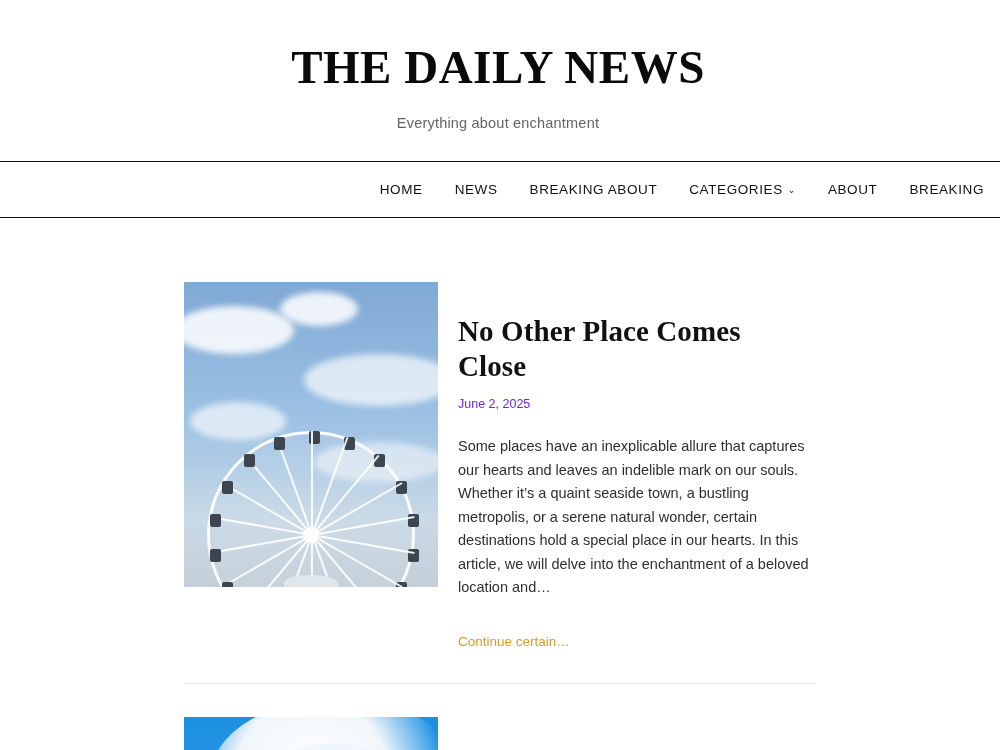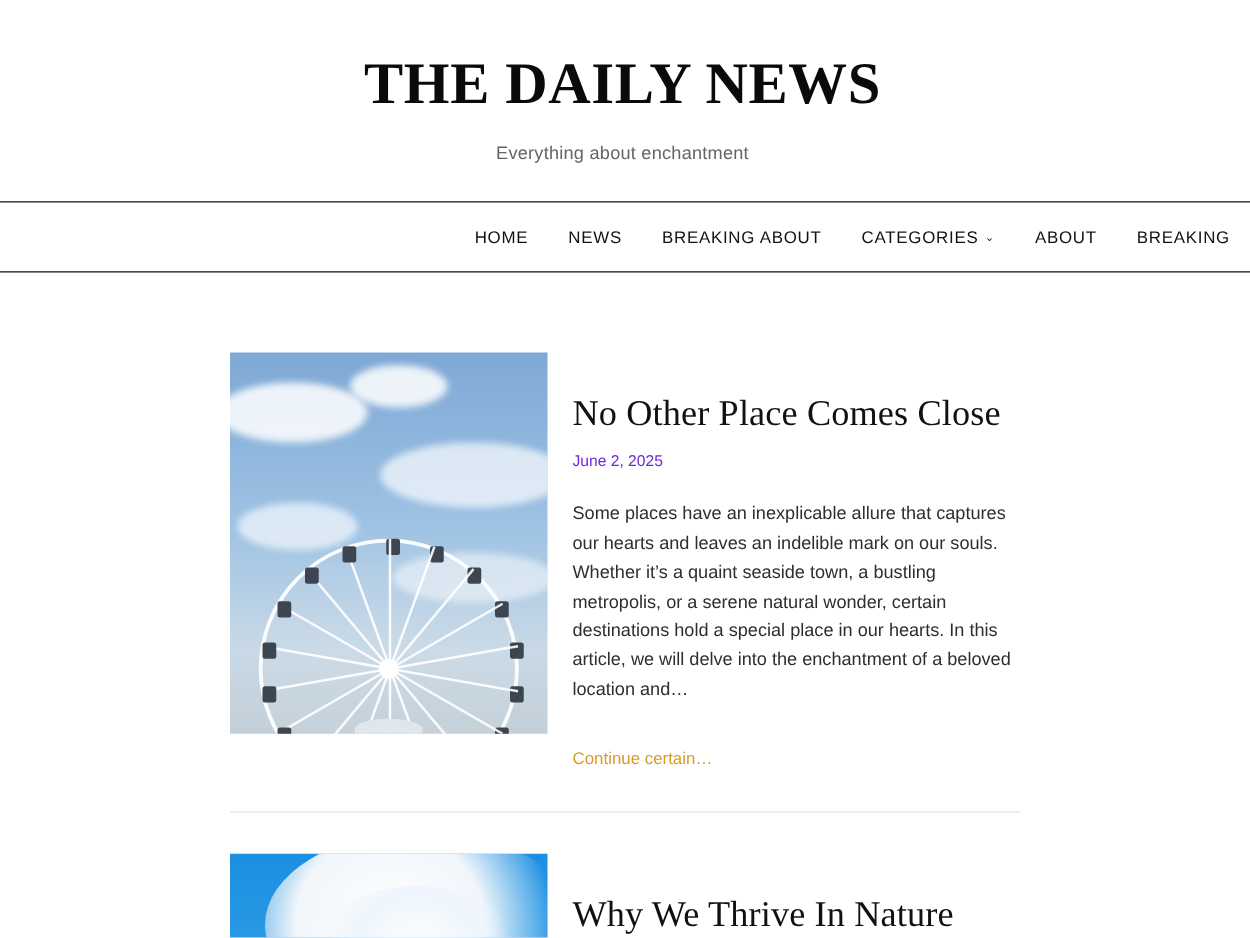--- a/index.html
+++ b/index.html
@@ -175,21 +175,21 @@
     border-radius: 50%;
   }
 
   .post-body {
     padding-left: 20px;
     flex: 1 1 auto;
     min-width: 0;
   }
   .post-title {
     font-family: "Liberation Serif", serif;
-    font-weight: normal;
+    font-weight: bold;
     font-size: 29px;
     line-height: 1.22;
     color: #111;
     margin: 32px 0 0 0;
     letter-spacing: .1px;
   }
   .post-date {
     font-size: 12.5px;
     color: #6d28d9;
     margin-top: 13px;

